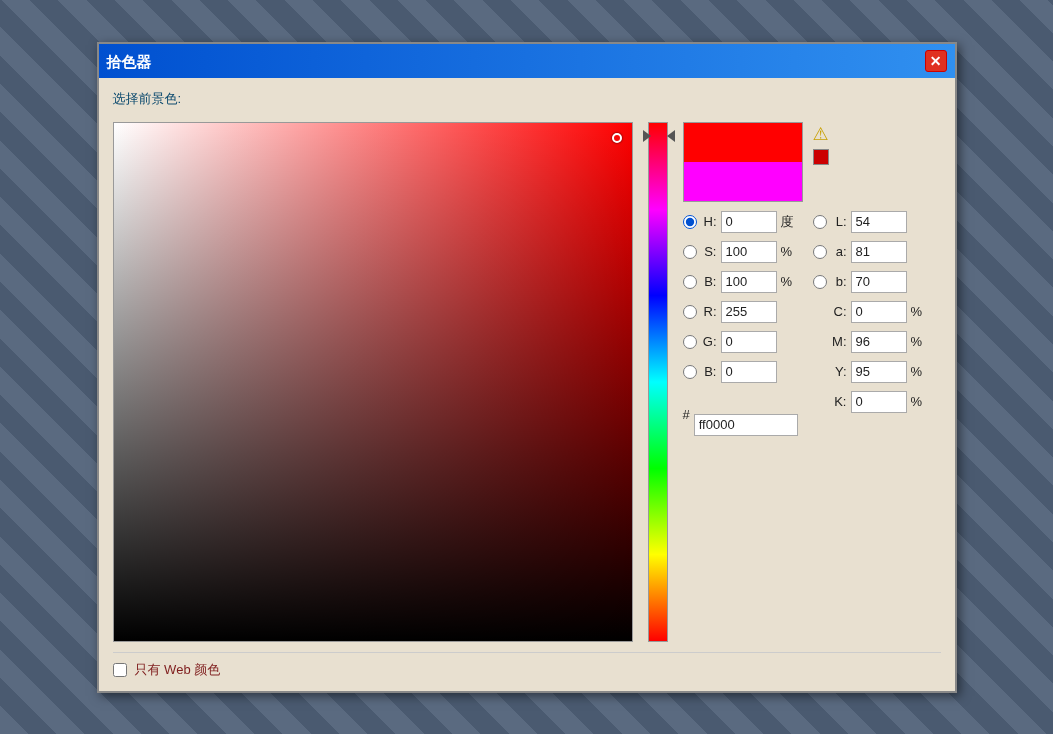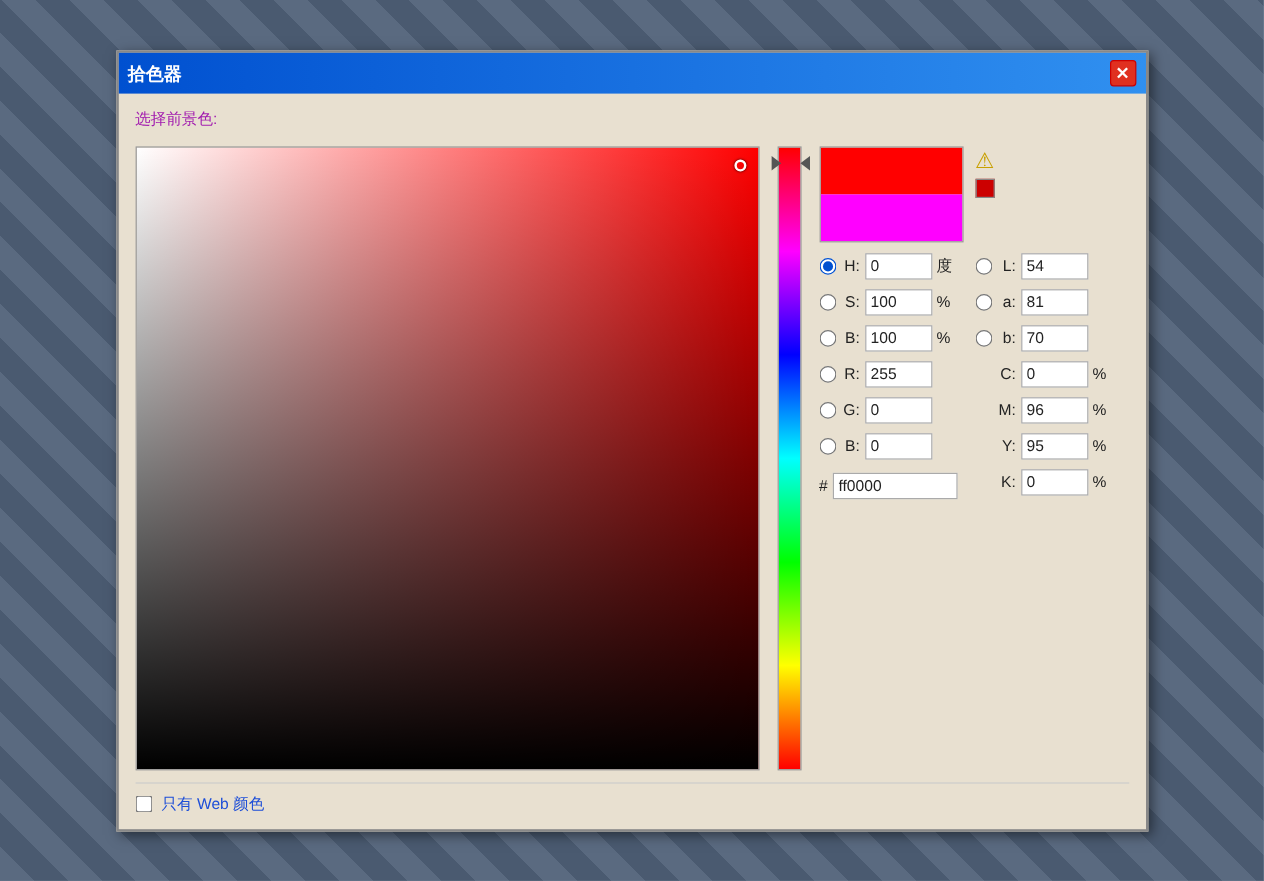--- a/index.html
+++ b/index.html
@@ -49,21 +49,21 @@
       cursor: pointer;
     }
 
     .dialog-body {
       padding: 12px 14px 12px 14px;
     }
 
     .label-top {
       font-size: 13px;
       margin-bottom: 14px;
-      color: #a21caf;
+      color: #0c4a6e;
     }
 
     .main-row {
       display: flex;
       gap: 10px;
       align-items: flex-start;
     }
 
     
     .color-gradient {
@@ -285,41 +285,42 @@
 
     .hash-input {
       width: 104px;
       height: 22px;
       border: 1px solid #aaa;
       background: white;
       padding: 1px 4px;
       font-size: 13px;
       font-family: "Microsoft YaHei", Arial, sans-serif;
       color: #222;
+      margin-top: 20px;
     }
 
     
     .bottom-row {
       display: flex;
       align-items: center;
       gap: 8px;
       margin-top: 10px;
       padding-top: 8px;
       border-top: 1px solid #ccc;
     }
 
     .checkbox-web {
       width: 14px;
       height: 14px;
       margin: 0;
     }
 
     .web-label {
       font-size: 13px;
-      color: #1d4ed8;
+      color: #7f1d1d;
     }
 
     
     .bg-image {
       position: fixed;
       top: 0; left: 0; right: 0; bottom: 0;
       z-index: -1;
       background:
         repeating-linear-gradient(45deg,
           #5a6a80 0px, #5a6a80 20px,

